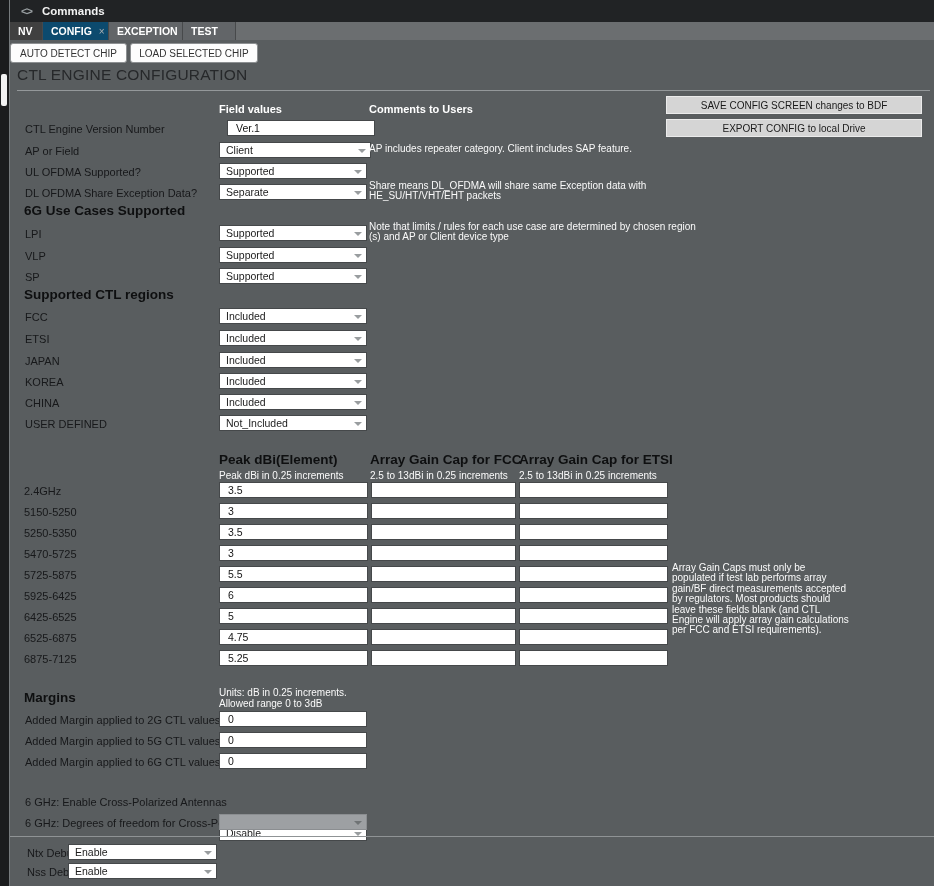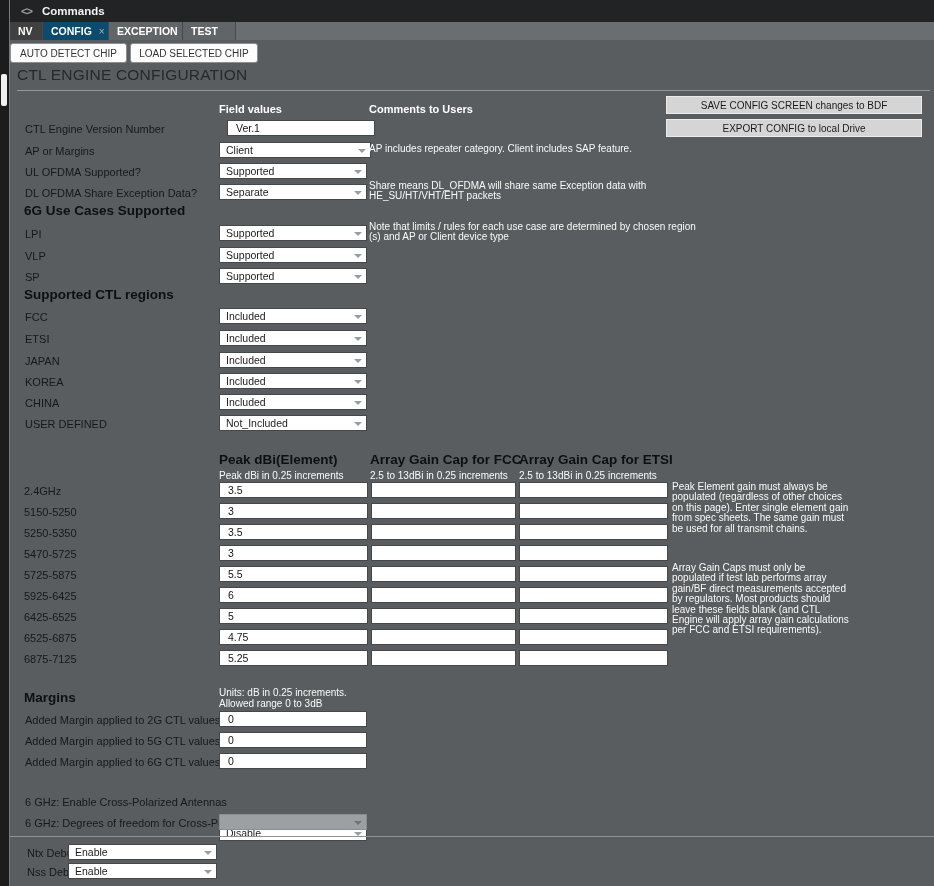--- a/index.html
+++ b/index.html
@@ -72,21 +72,21 @@
 
   <div class="col-hdr" style="left:219px;top:103px">Field values</div>
   <div class="col-hdr" style="left:369px;top:103px">Comments to Users</div>
 
   <button class="action-btn" style="top:96px">SAVE CONFIG SCREEN changes to BDF</button>
   <button class="action-btn" style="top:119px">EXPORT CONFIG to local Drive</button>
 
   <div class="lbl" style="left:25px;top:123px">CTL Engine Version Number</div>
   <input class="inp" style="left: 219px; top: 120px; width: 148px; margin-left: 8px;" value="Ver.1">
 
-  <div class="lbl" style="left:25px;top:145px">AP or Margins</div>
+  <div class="lbl" style="left:25px;top:145px">AP or Field</div>
   <div class="dd" style="left:219px;top:142px;width:152px">
     <span class="dd-txt">Client</span>
       <span class="dd-arr"></span>
   </div>
   <div class="cmt" style="left:369px;top:144px;width:330px">AP includes repeater category. Client includes SAP feature.</div>
 
   <div class="lbl" style="left:25px;top:166px">UL OFDMA Supported?</div>
   <div class="dd" style="left:219px;top:163px;width:148px">
     <span class="dd-txt">Supported</span>
       <span class="dd-arr"></span>
@@ -196,21 +196,20 @@
   <div class="lbl" style="left:24px;top:632px">6525-6875</div>
   <input class="inp" style="left: 219px; top: 629px; width: 149px;" value="4.75">
   <input class="inp" style="left: 371px; top: 629px; width: 145px;" value="">
   <input class="inp" style="left: 519px; top: 629px; width: 149px;" value="">
 
   <div class="lbl" style="left:24px;top:653px">6875-7125</div>
   <input class="inp" style="left: 219px; top: 650px; width: 149px;" value="5.25">
   <input class="inp" style="left: 371px; top: 650px; width: 145px;" value="">
   <input class="inp" style="left: 519px; top: 650px; width: 149px;" value="">
 
-  <div class="cmt" style="left:672px;top:482px;width:178px">Peak Element gain must always be populated (regardless of other choices on this page). Enter single element gain from spec sheets.  The same gain must be used for all transmit chains.</div>
   <div class="cmt" style="left:672px;top:563px;width:178px">Array Gain Caps must only be populated if test lab performs array gain/BF direct measurements accepted by regulators. Most products should leave these fields blank (and CTL Engine will apply array gain calculations per FCC and ETSI requirements).</div>
 
   <div class="h2" style="left:24px;top:690px">Margins</div>
   <div class="cmt" style="left:219px;top:688px;width:200px">Units: dB in 0.25 increments.</div>
   <div class="cmt" style="left:219px;top:699px;width:200px">Allowed range 0 to 3dB</div>
 
   <div class="lbl" style="left:25px;top:714px">Added Margin applied to 2G CTL values</div>
   <input class="inp" style="left: 219px; top: 711px; width: 148px;" value="0">
   <div class="lbl" style="left:25px;top:735px">Added Margin applied to 5G CTL values</div>
   <input class="inp" style="left: 219px; top: 732px; width: 148px;" value="0">

